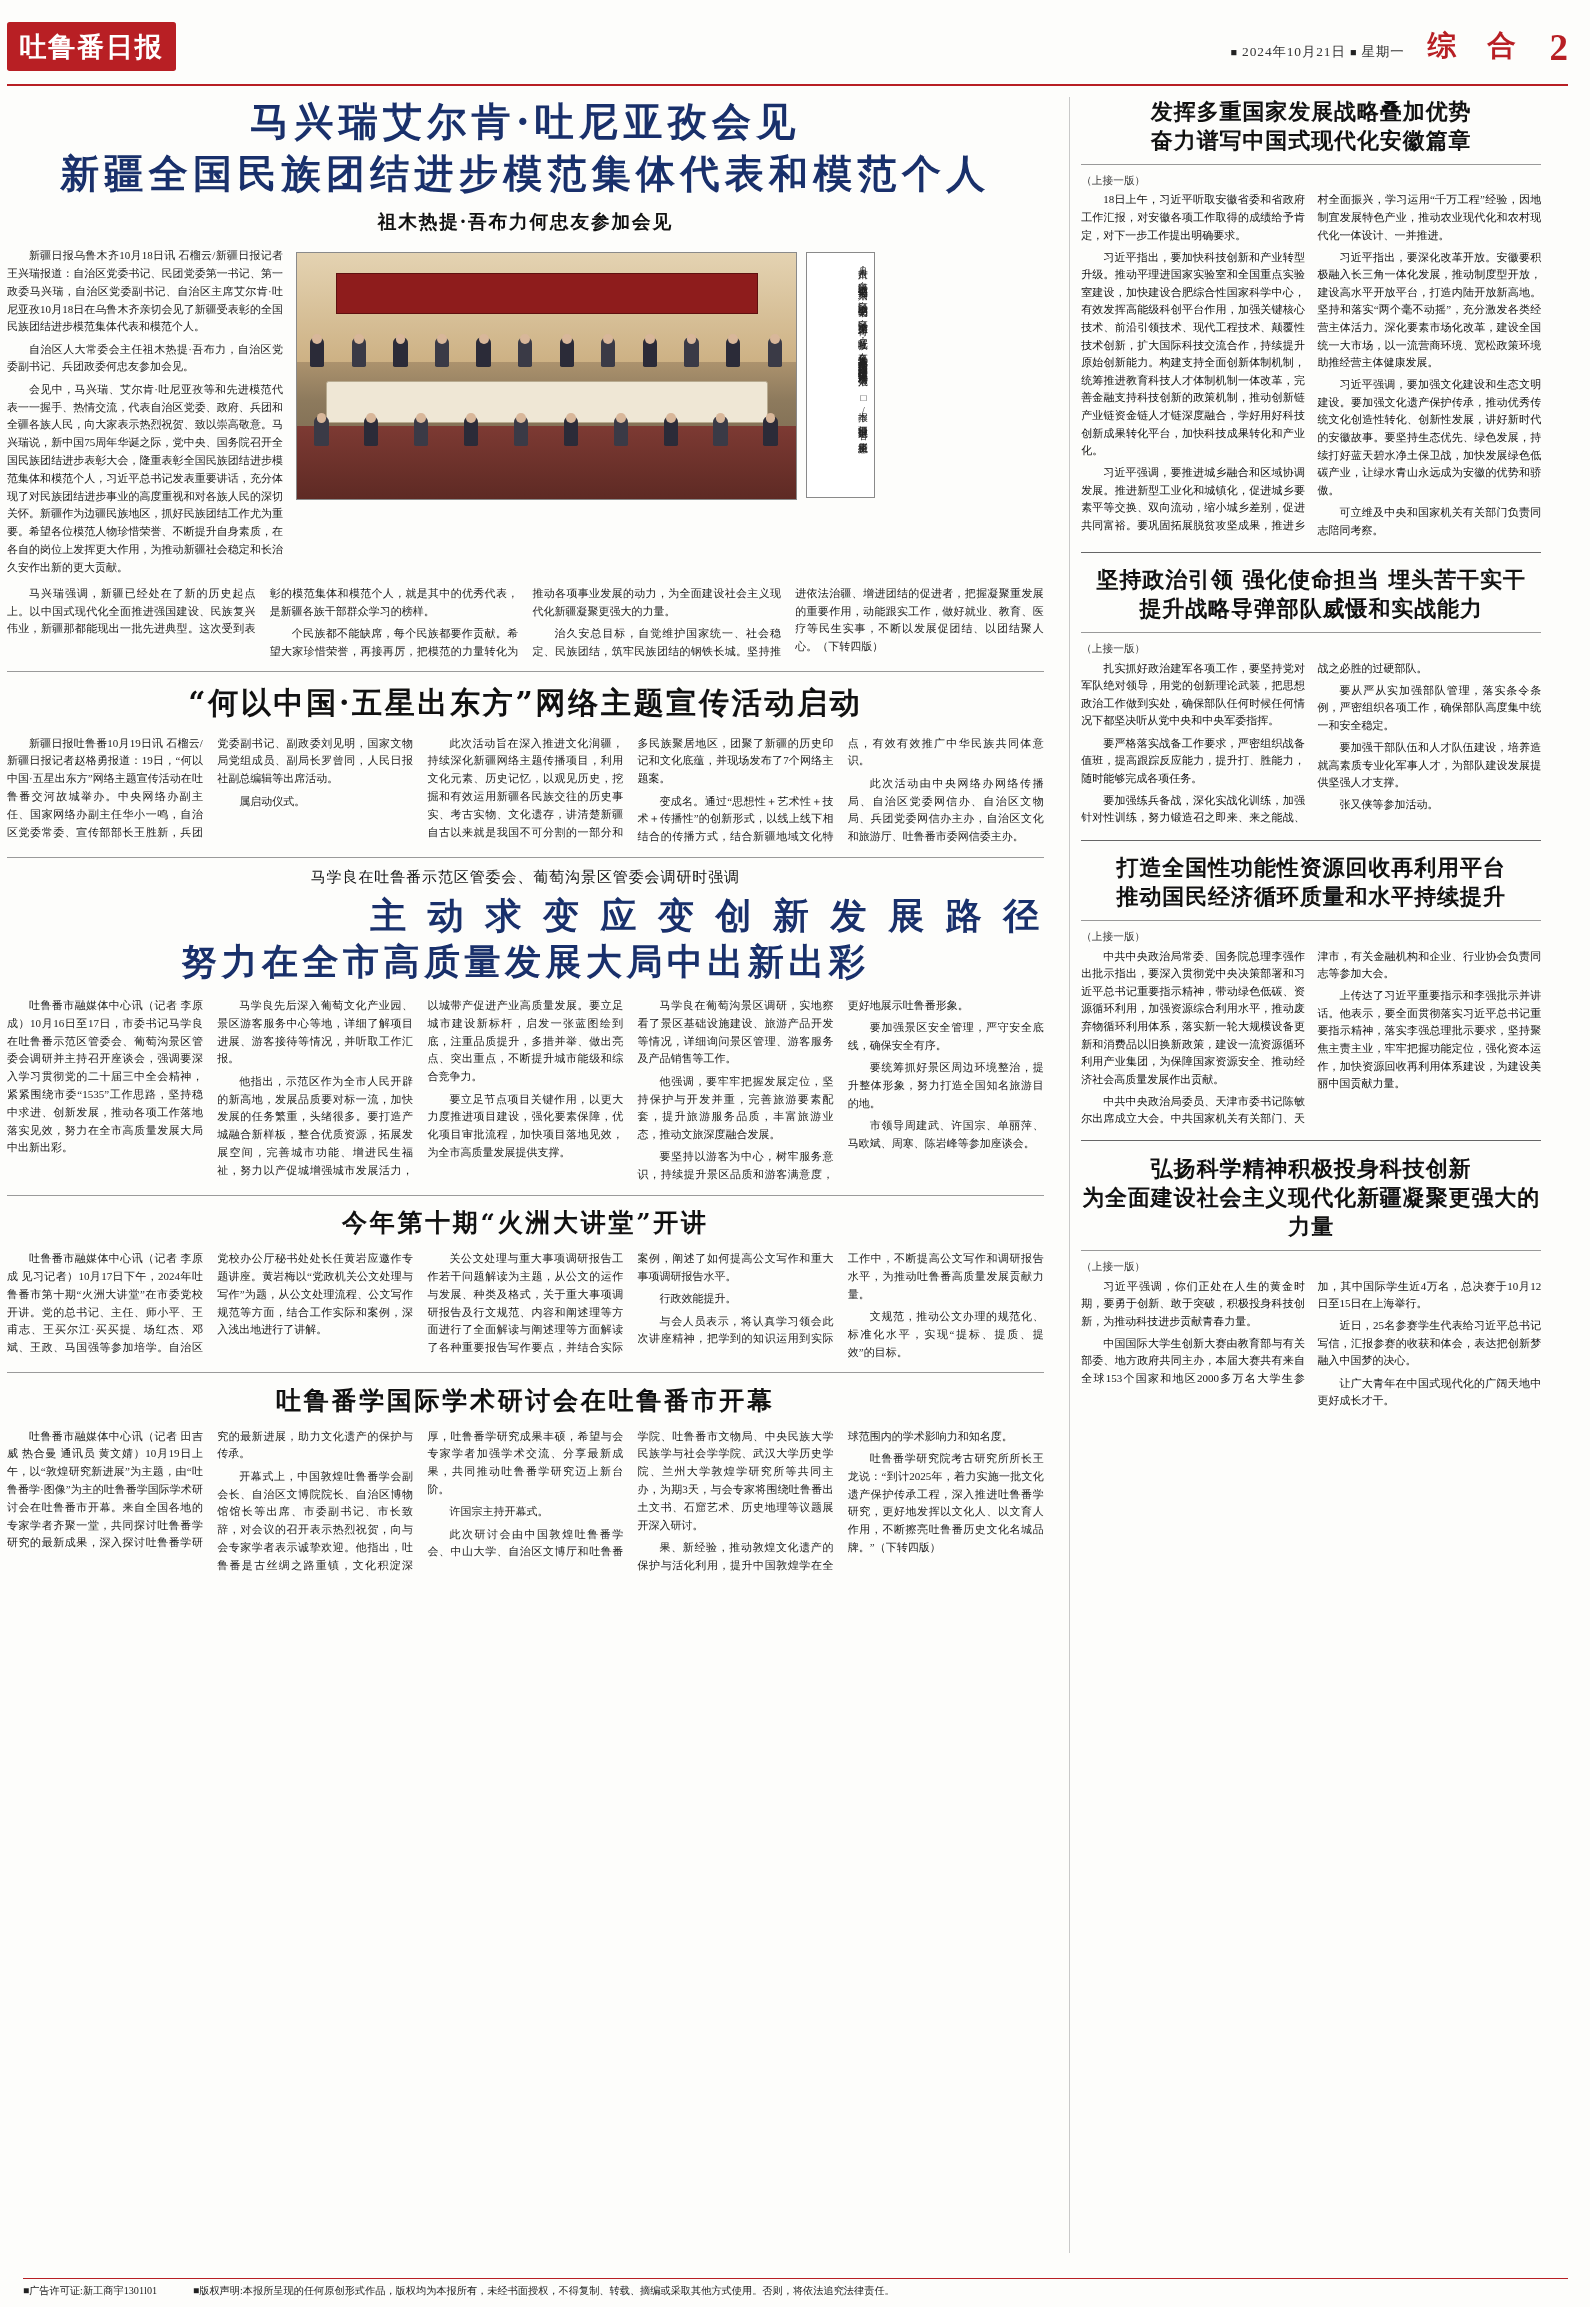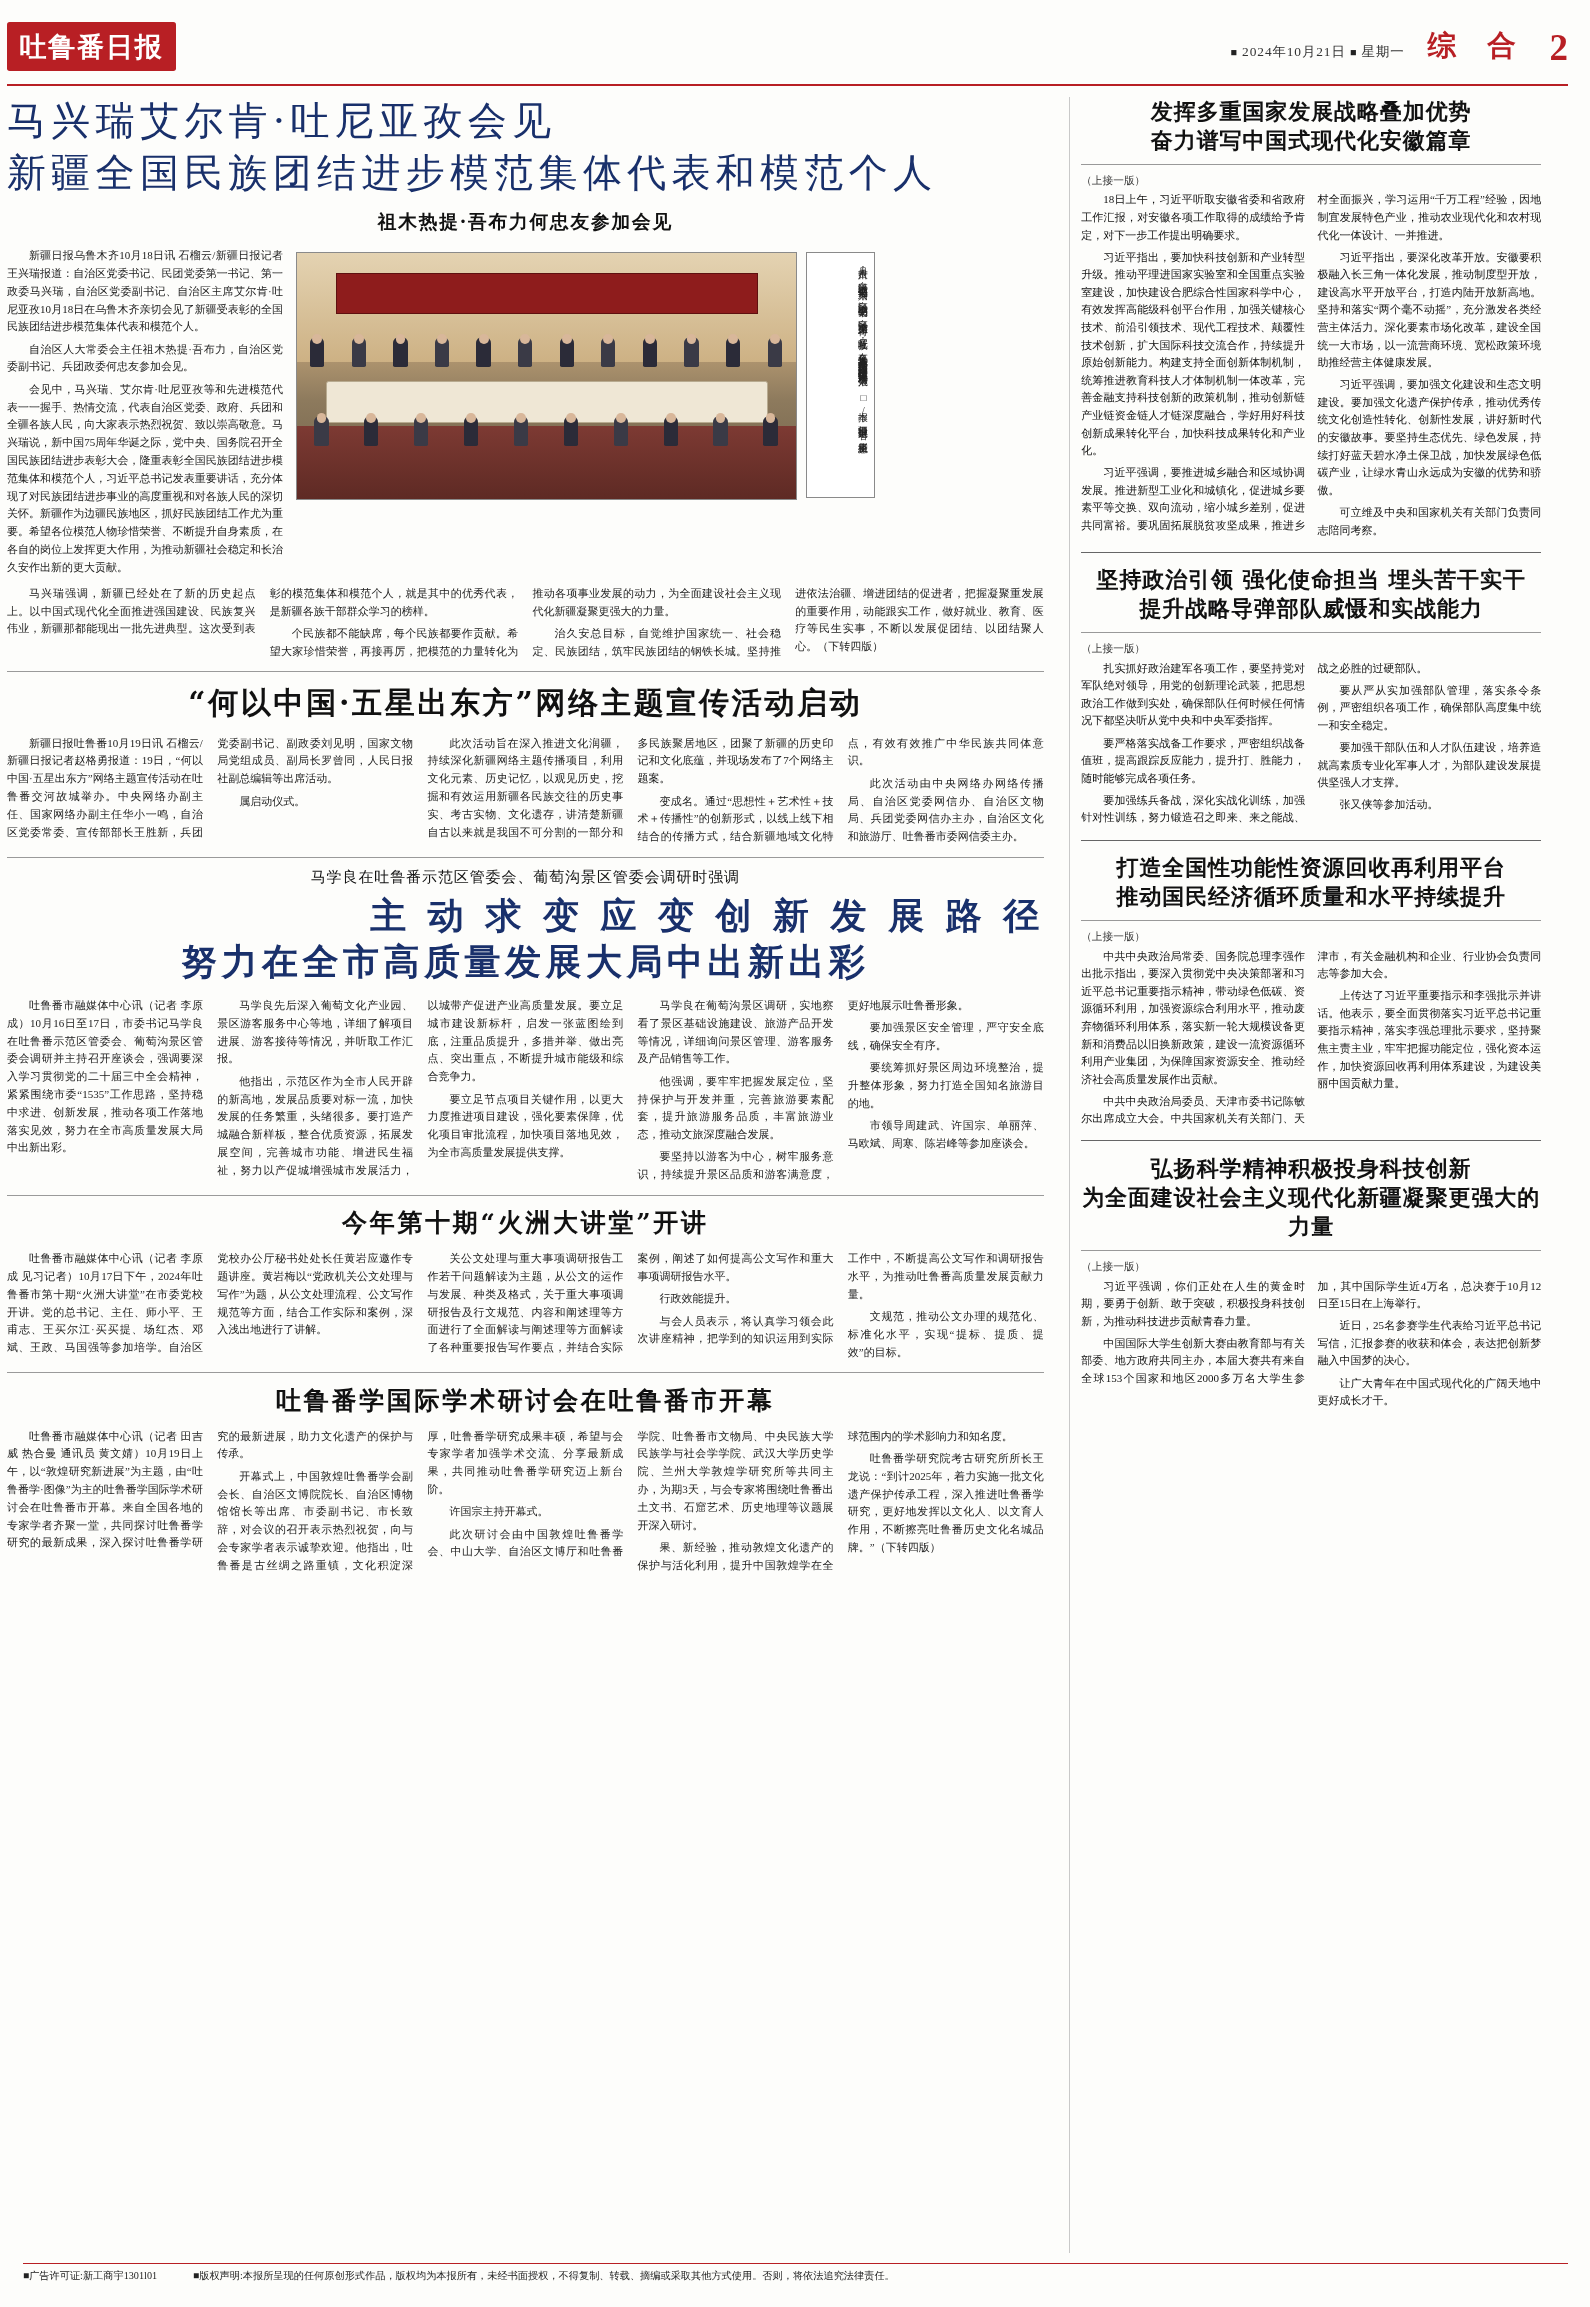--- a/index.html
+++ b/index.html
@@ -60,21 +60,22 @@
     height:2156px;
   }
   .left-col{width:1051px;padding-right:14.3px;box-sizing:border-box;}
   .vrule{width:1.8px;background:#c9c9c9;margin:0 10.7px;}
   .right-col{width:460px;box-sizing:border-box;}
 
   
   .hl-main{
     font-family:"DejaVu Serif", serif;
     color:#19306b;
-    font-weight:normal;
+    font-weight:bold;
+    text-align:center;
     letter-spacing:5.3px;
     line-height:1.25;
   }
   .hl-l1{font-size:39px;}
   .hl-l2{font-size:39px;margin-top:3.6px;}
   .hl-sub{
     text-align:center;font-size:18.7px;color:#111;margin-top:10.7px;letter-spacing:1.8px;
     font-family:"DejaVu Serif", serif;font-weight:bold;
   }
   .rule-thin{height:0.9px;background:#999;margin:9px 0 9px 0;}
@@ -157,21 +158,21 @@
     text-align:center;
   }
   .r-note{font-size:10.7px;color:#333;margin:6.2px 0 3.6px 0;text-align:left;}
   .r-body{column-count:2;column-gap:12.5px;font-size:11px;line-height:1.6;text-align:justify;}
   .r-body p{margin:0 0 4.5px 0;text-indent:2em;}
   .hr-sec{border:0;border-top:0.9px solid #9a9a9a;margin:10.7px 0;}
   .hr-dbl{border:0;border-top:1.8px solid #666;margin:12.5px 0;}
 
   
   .footer{
-    position:absolute;left:23px;right:23px;bottom:24px;
+    position:absolute;left:23px;right:23px;bottom:9px;
     border-top:1.8px solid #b81f24;
     padding-top:5.3px;
     font-size:10.2px;color:#222;
     display:flex;gap:36px;align-items:flex-start;
   }
 </style>
 </head>
 <body>
 
 <div class="page">

